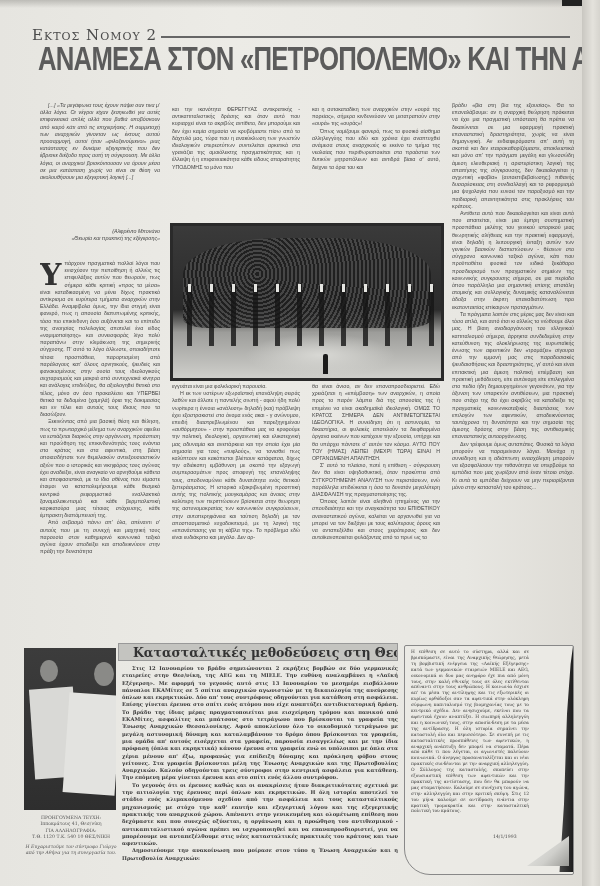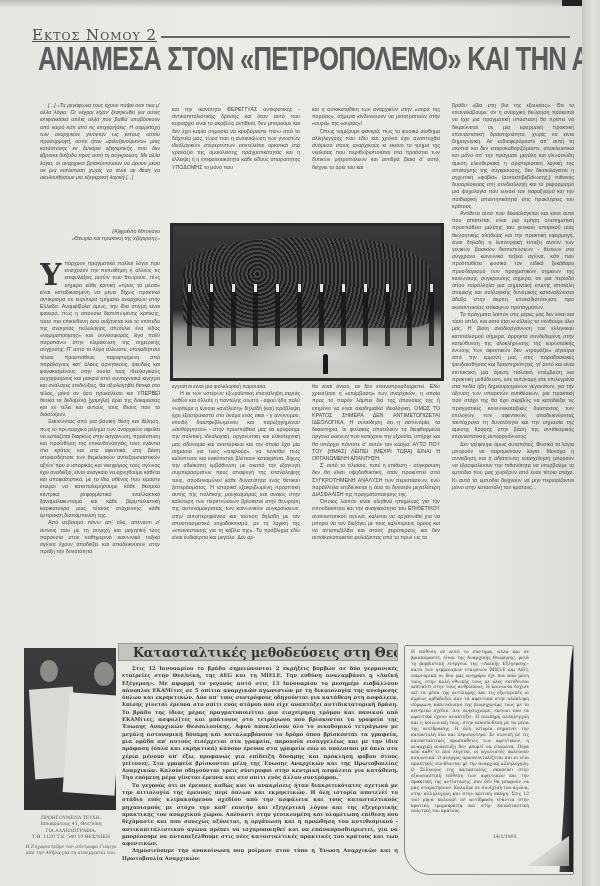--- a/index.html
+++ b/index.html
@@ -19,21 +19,21 @@
   }
   .top-shadow { position:absolute; left:0; top:0; width:600px; height:8px; background:linear-gradient(#bdbcb7,transparent); }
   .dark-corner { position:absolute; right:0; top:0; width:20px; height:6px; background:#222; }
 
   .section-header {
     position:absolute; left:32px; top:26px; height:18px; width:538px;
     display:flex; align-items:center;
   }
   .section-title {
     font-family:"DejaVu Serif", serif; font-size:15px; letter-spacing:1px; color:#4a4a4a;
-    white-space:nowrap; font-variant:small-caps;text-decoration:underline;
+    white-space:nowrap; font-variant:small-caps;
   }
   .section-rule { flex:1; height:2px; background:#666; margin-left:4px; margin-top:4px; }
 
   .headline {
     position:absolute; left:38px; top:44px; width:560px; height:30px;
     font-family:"Liberation Sans", sans-serif; font-weight:bold;
     font-size:33px; line-height:30px; letter-spacing:-1px;
     color:#5b5b5b; white-space:nowrap; transform:scaleX(0.78); transform-origin:left top;
   }
 

